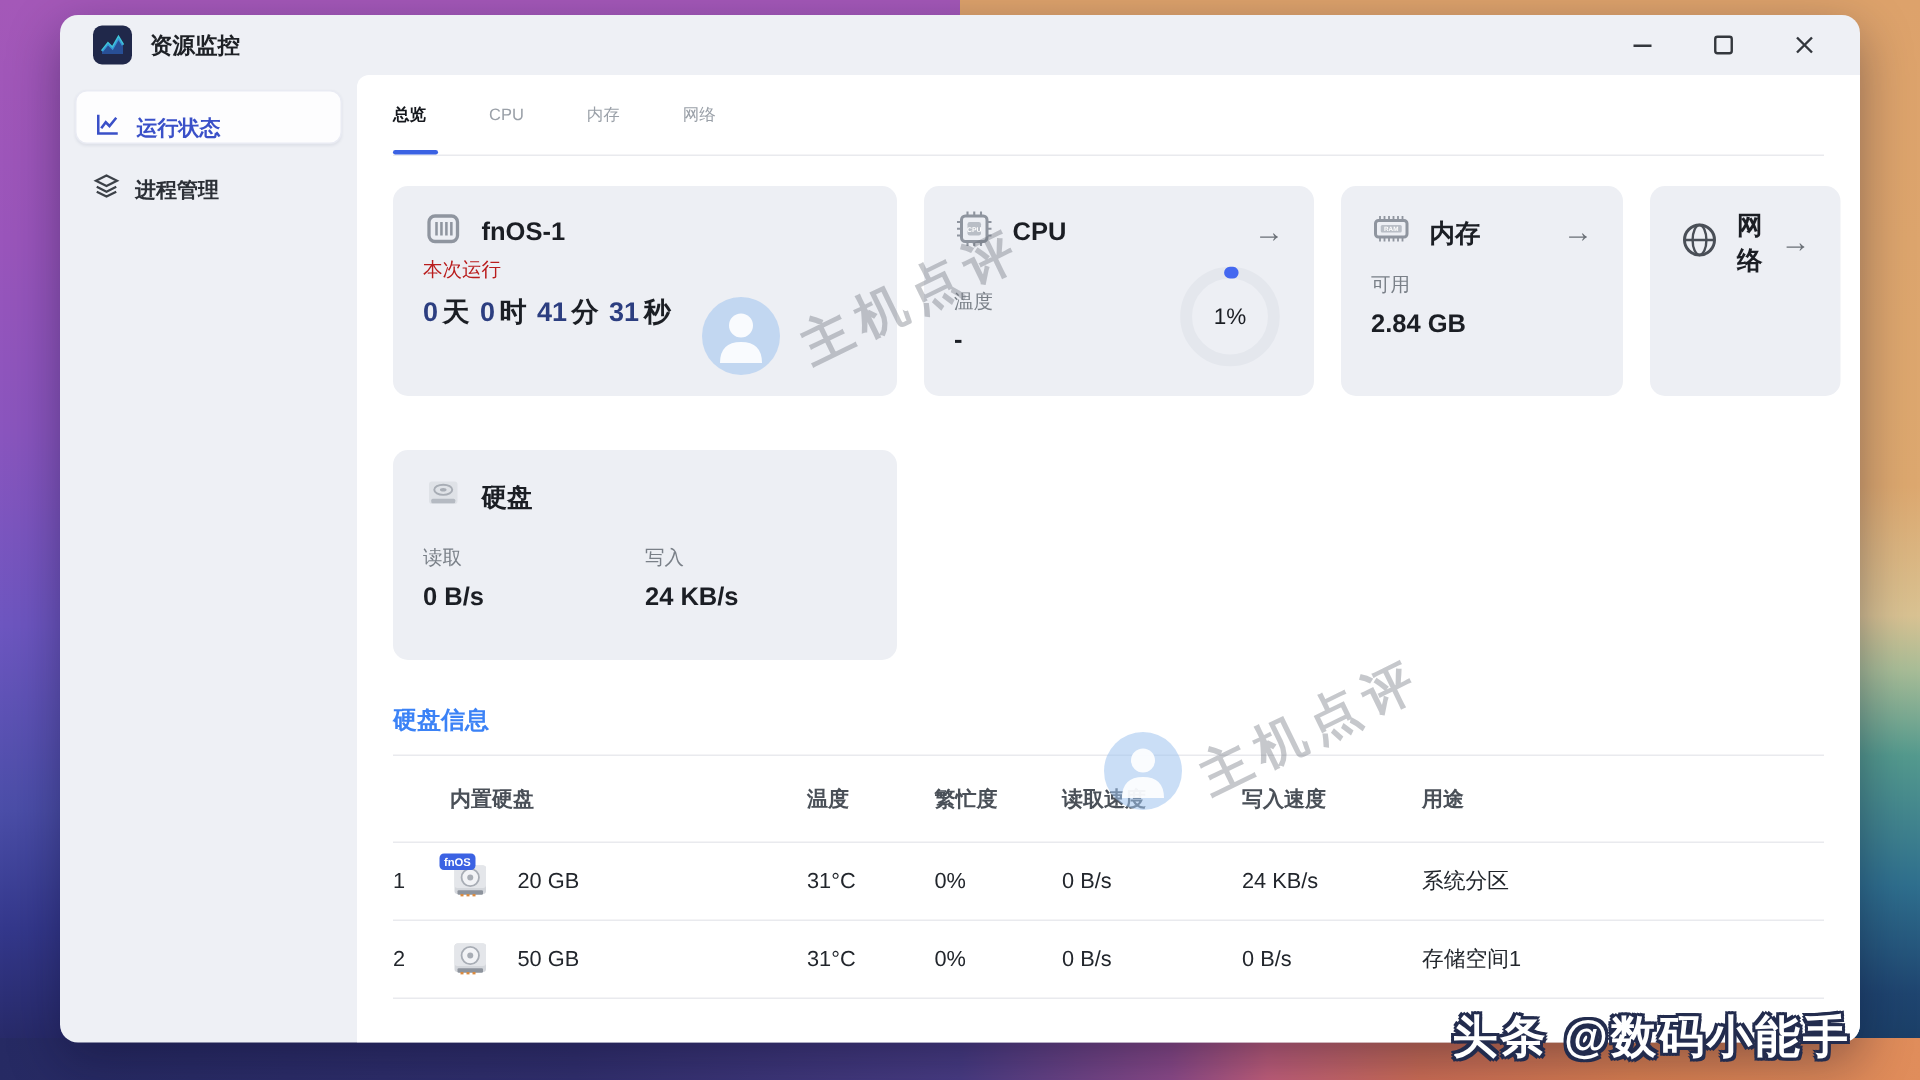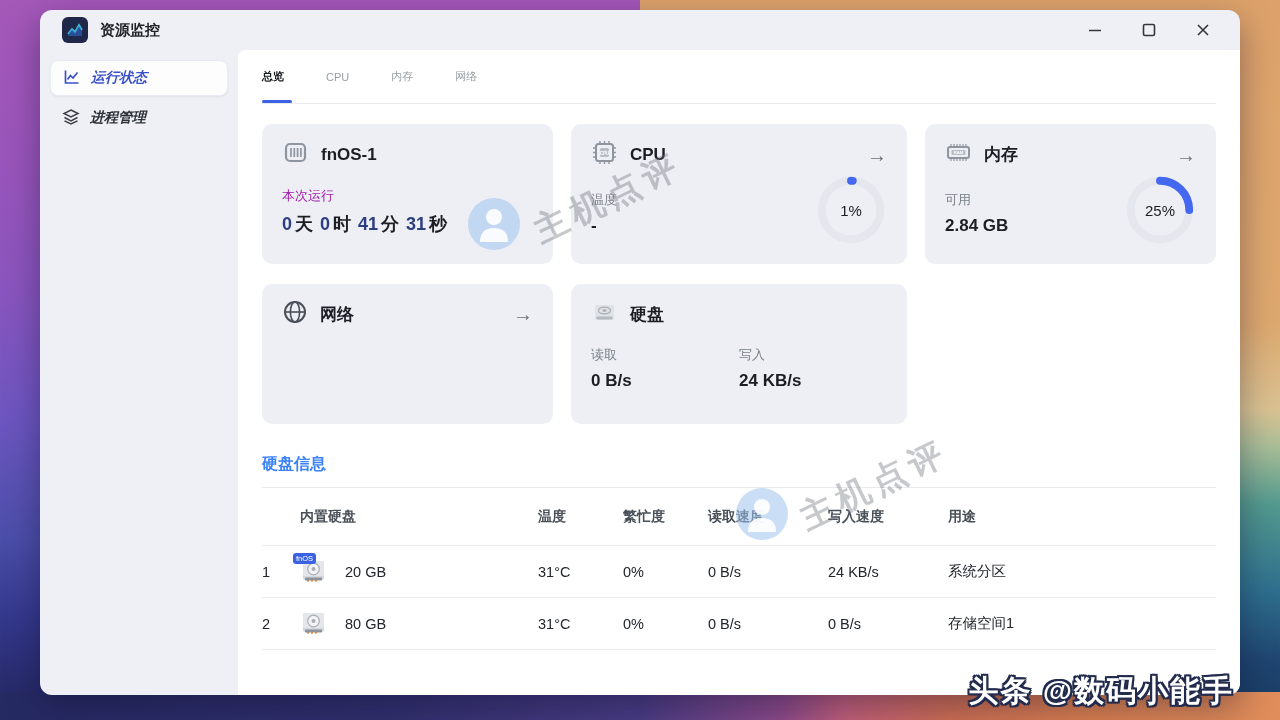--- a/index.html
+++ b/index.html
@@ -22,62 +22,62 @@
   .titlebar { height:40px; display:flex; align-items:center; padding:0 22px; flex:none; }
   .app-icon { width:26px; height:26px; border-radius:6px; background:#20284a; display:flex; align-items:center; justify-content:center; }
   .app-title { margin-left:12px; font-size:15px; font-weight:700; color:#1e2126; }
   .win-controls { margin-left:auto; display:flex; align-items:center; gap:24px; }
   .win-btn { width:30px; height:30px; display:flex; align-items:center; justify-content:center; cursor:pointer; color:#33373d; }
 
   .body-row { flex:1; display:flex; min-height:0; }
 
   
   .sidebar { width:198px; flex:none; padding:10px 10px; }
-  .side-item { height:36px; display:flex; align-items:center; gap:10px; padding:0 12px; border-radius:8px;
-    font-size:14px; font-weight:600; color:#2c3037; cursor:pointer; margin-bottom:4px;font-style:italic; }
+  .side-item { height:36px; display:flex; align-items:flex-end; gap:10px; padding:0 12px; border-radius:8px;
+    font-size:14px; font-weight:600; color:#2c3037; cursor:pointer; margin-bottom:4px; }
   .side-item.selected { background:#fdfdfe; color:#3a50c8; box-shadow:0 1px 2px rgba(40,50,90,.08); border:1px solid #e9ebf3; }
 
   
   .main { flex:1; background:#ffffff; border-radius:8px 0 0 0; position:relative; overflow:hidden; }
   .tabs { display:flex; align-items:center; gap:42px; height:54px; margin:0 24px; border-bottom:1px solid #e9eaee; }
   .tab { font-size:11px; color:#9aa0a8; cursor:pointer; position:relative; height:100%; display:flex; align-items:center; }
   .tab.active { color:#15181d; font-weight:700; }
   .tab.active::after { content:""; position:absolute; bottom:0; left:0; width:30px; height:3px; background:#3b62e3; border-radius:2px; }
 
   .content { padding:20px 24px 0; }
 
-  .cards { display:grid; grid-template-columns:repeat(3,1fr); gap:20px 18px; }
+  .cards { display:grid; grid-template-columns:repeat(4,1fr); gap:36px 18px; }
   .card { background:#edeff4; border-radius:10px; height:140px; padding:15px 20px 14px; position:relative; }
   .card-head { display:flex; align-items:center; gap:12px; }
   .card-title { font-size:17px; font-weight:700; color:#1b1e24; }
   .card-arrow { margin-left:auto; font-size:20px; color:#6b7077; cursor:pointer; line-height:1; }
   .card-body { display:flex; justify-content:space-between; align-items:center; margin-top:10px; }
   .stat-label { font-size:13px; color:#7a8088; }
   .stat-value { font-size:17px; font-weight:700; color:#1b1e24; margin-top:7px; }
   .stat { min-width:148px; }
   .stat-cols { display:flex; margin-top:16px; }
 
-  .uptime-label { font-size:13px; color:#a21caf; margin-top:17px; }
+  .uptime-label { font-size:13px; color:#b91c1c; margin-top:0; }
   .uptime { margin-top:7px; font-size:18px; font-weight:700; }
   .uptime .num { color:#2c3e80; }
   .uptime .unit { color:#1b1e24; margin:0 7px 0 3px; }
 
   .gauge-wrap { position:relative; width:72px; height:72px; flex:none; margin-top:-6px; }
   .gauge-wrap svg { display:block; }
   .gauge-label { position:absolute; inset:0; display:flex; align-items:center; justify-content:center; font-size:15px; color:#1b1e24; }
 
   
   .section-heading { margin-top:30px; font-size:16px; font-weight:700; color:#3b82f6; }
   .disk-table { margin-top:12px; }
   .trow { display:grid; grid-template-columns:38px 238px 85px 85px 120px 120px 1fr; align-items:center; border-bottom:1px solid #e9eaee; }
   .trow.thead { border-top:1px solid #e9eaee; height:59px; font-size:14px; font-weight:600; color:#4a5058; }
   .trow.tdata { height:52px; font-size:14.5px; color:#22262c; }
   .cell-disk { display:flex; align-items:center; gap:18px; }
   .drive-ico { position:relative; width:27px; height:27px; flex:none; }
-  .drive-badge { position:absolute; top:-5px; left:-7px; background:#3b62e3; color:#fff; font-size:7.5px; font-weight:400;
+  .drive-badge { position:absolute; top:-5px; left:-7px; background:#3b62e3; color:#fff; font-size:7.5px; font-weight:700;
     padding:1px 3px; border-radius:3px; line-height:1.2; }
 
   
   .wm { position:absolute; pointer-events:none; }
   .wm-circle { position:absolute; width:52px; height:52px; }
   .wm-text { position:absolute; font-size:34px; font-weight:700; color:rgba(105,110,120,.38); letter-spacing:6px;
     transform:rotate(-26deg); white-space:nowrap; }
   .credit { position:absolute; right:46px; bottom:8px; z-index:20; font-size:30px; font-weight:700; color:#ffffff; letter-spacing:2px;
     text-shadow:-2px 0 0 #232c4e, 2px 0 0 #232c4e, 0 -2px 0 #232c4e, 0 2px 0 #232c4e,
       -2px -2px 0 #232c4e, 2px 2px 0 #232c4e, -2px 2px 0 #232c4e, 2px -2px 0 #232c4e; }
@@ -234,27 +234,20 @@
                   </svg>
               </span>
               <span class="card-title">内存</span>
               <span class="card-arrow">→</span>
             </div>
             <div class="card-body">
               <div class="stat">
                 <div class="stat-label">可用</div>
                 <div class="stat-value">2.84 GB</div>
               </div>
-              <div class="gauge-wrap">
-                <svg width="72" height="72" viewBox="0 0 64 64">
-                  <circle cx="32" cy="32" r="26" fill="none" stroke="#e4e7ed" stroke-width="7"></circle>
-                  <circle class="gauge-fg" cx="32" cy="32" r="26" fill="none" stroke="#4468f0" stroke-width="7" stroke-linecap="round" transform="rotate(-90 32 32)" stroke-dasharray="40.840704496667314 163.36281798666926"></circle>
-                </svg>
-                <span class="gauge-label">25%</span>
-              </div>
             </div>
           </div>
 
           <div class="card">
             <div class="card-head">
               <span>
                 <svg width="26" height="26" viewBox="0 0 26 26">
                     <circle cx="13" cy="13" r="10" fill="none" stroke="#4a4f57" stroke-width="2"></circle>
                     <ellipse cx="13" cy="13" rx="4.6" ry="10" fill="none" stroke="#4a4f57" stroke-width="1.6"></ellipse>
                     <line x1="3" y1="13" x2="23" y2="13" stroke="#4a4f57" stroke-width="1.6"></line>
@@ -331,21 +324,21 @@
                   <span class="drive-ico"><svg width="27" height="27" viewBox="0 0 27 27">
                       <rect x="3" y="3" width="21" height="19" rx="2" fill="#d4d7dc"></rect>
                       <rect x="3" y="3" width="21" height="15" rx="2" fill="#e4e6ea"></rect>
                       <circle cx="13.5" cy="11" r="5.8" fill="#f2f3f6" stroke="#a8adb5" stroke-width="1.2"></circle>
                       <circle cx="13.5" cy="11" r="2" fill="#a8adb5"></circle>
                       <rect x="5" y="19.5" width="17" height="3" rx="0.8" fill="#8d939c"></rect>
                       <rect x="7" y="22" width="2" height="1.6" fill="#d98a3f"></rect>
                       <rect x="11" y="22" width="2" height="1.6" fill="#d98a3f"></rect>
                       <rect x="15" y="22" width="2" height="1.6" fill="#d98a3f"></rect>
                     </svg></span>
-                  <span>80 GB</span>
+                  <span>50 GB</span>
                 </span>
                 <span>31°C</span>
                 <span>0%</span>
                 <span>0 B/s</span>
                 <span>0 B/s</span>
                 <span>存储空间1</span>
               </div>
             </div>
         </div>
       </div>

